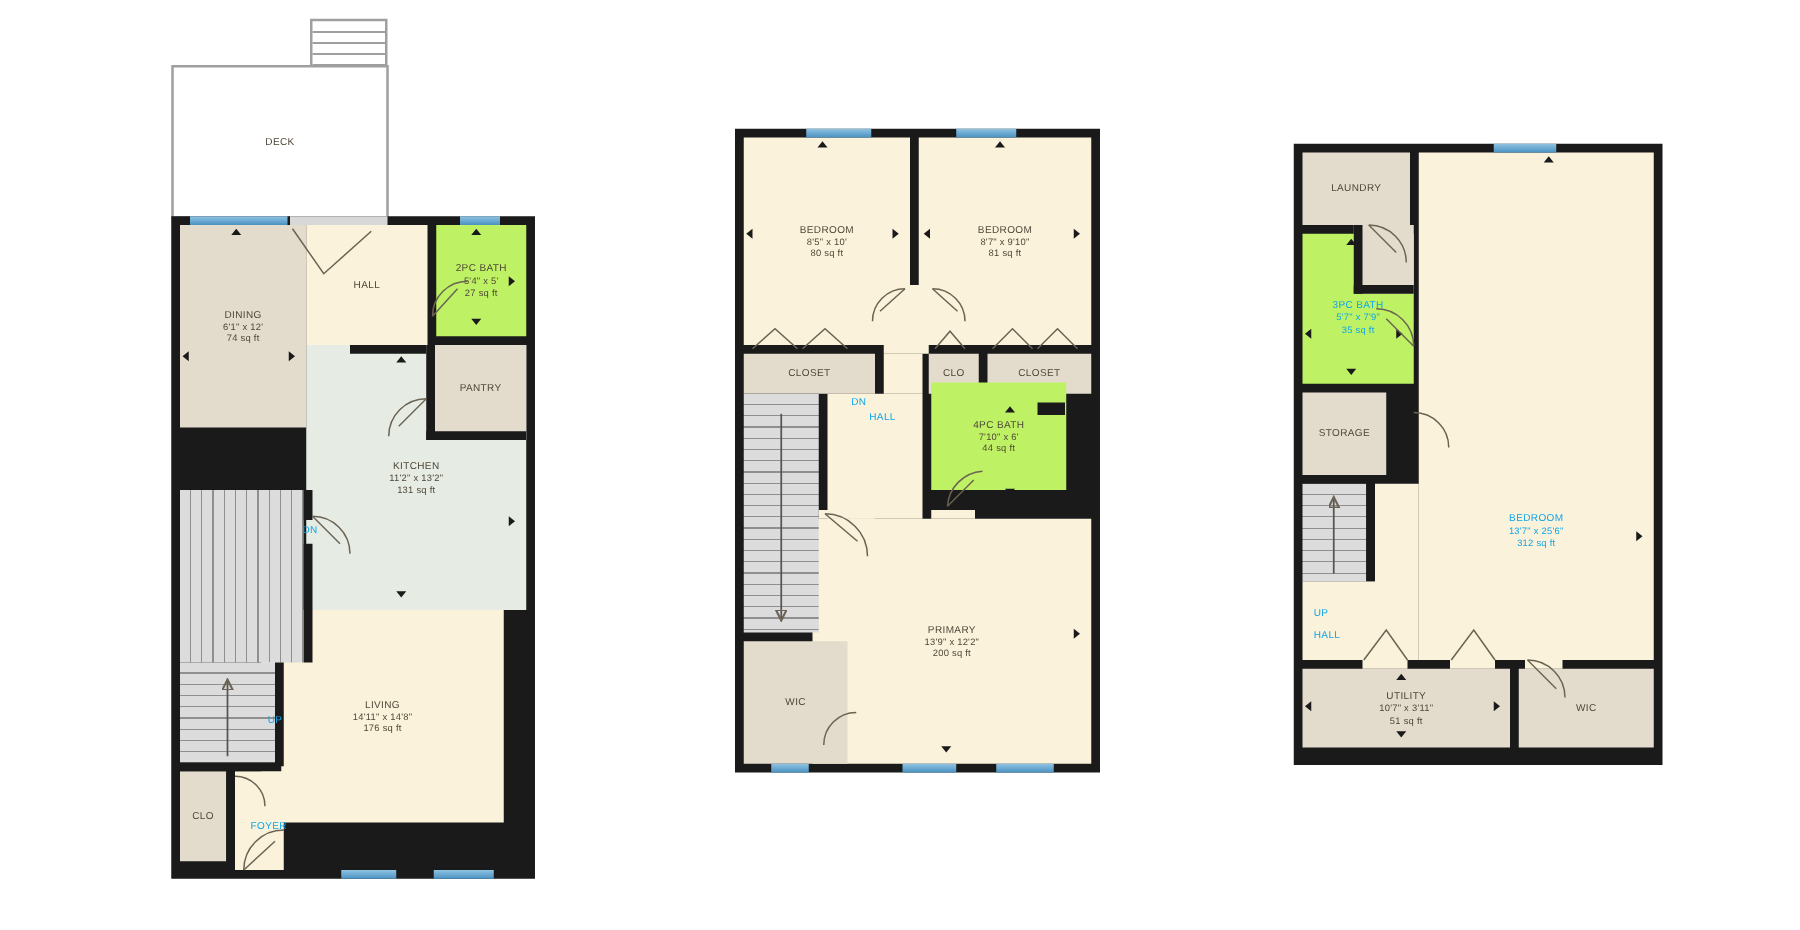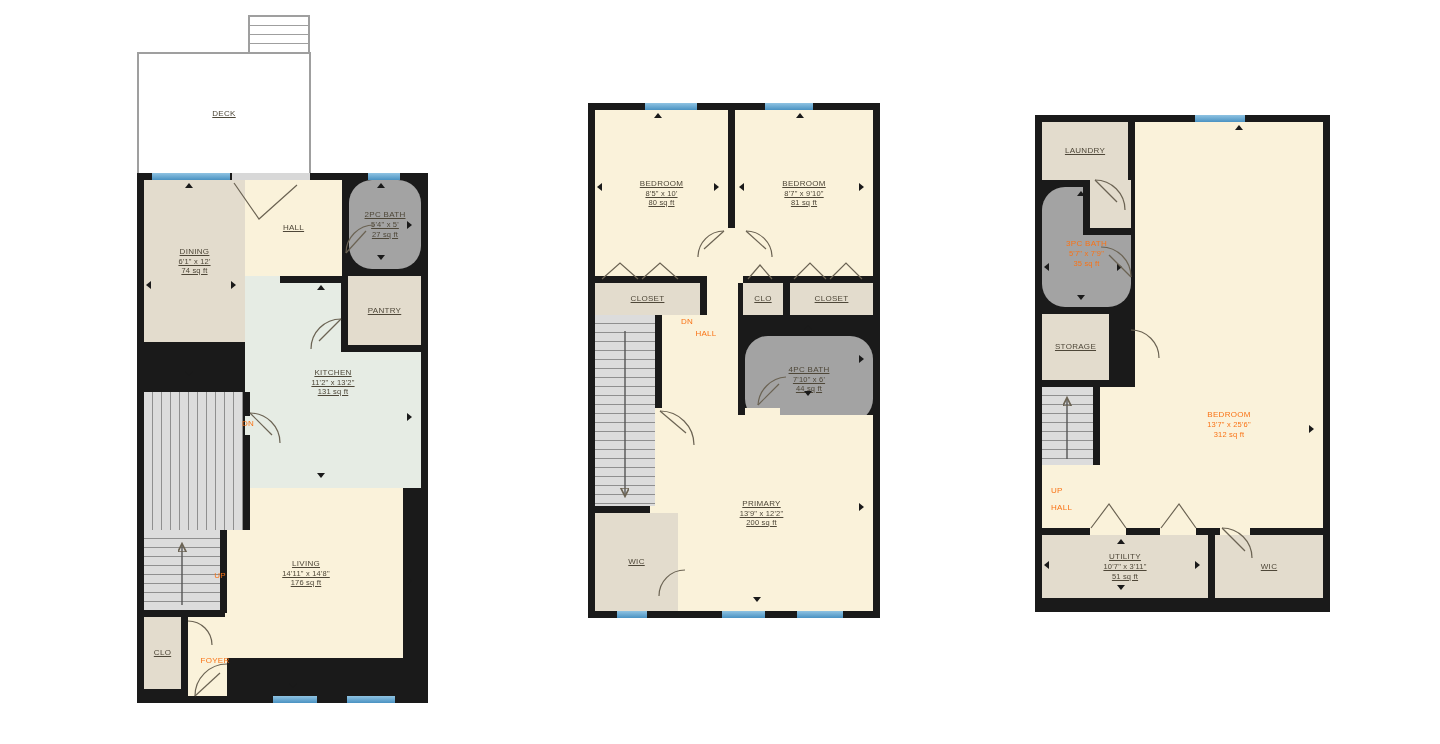--- a/index.html
+++ b/index.html
@@ -6,30 +6,30 @@
   .canvas{position:relative;width:1440px;height:744px;background:#ffffff;overflow:hidden;
           font-family:"Liberation Sans", sans-serif;}
   .unit{position:absolute;background:#1a1a1a;}
   .room{position:absolute;z-index:1;}
   .patch{position:absolute;z-index:2;}
   .wall{position:absolute;z-index:3;background:#1a1a1a;}
   .win{position:absolute;z-index:4;background:linear-gradient(180deg,#8fc3e2 0%,#4a92c2 100%);}
   .slider{position:absolute;z-index:4;background:#d8d8d8;}
   .bg-cream{background:#faf2da;}
   .bg-tan{background:#e3dccd;}
-  .bg-blue{background:#a3a3a3;border-radius:23px;}
+  .bg-blue{background:#bef264;}
   .bg-green{background:#e6ece4;}
   .stairs{position:absolute;z-index:2;background:repeating-linear-gradient(180deg,#dcdcdc 0 8px,#8f8f8f 8px 9px);}
   .stairs.vert{background:repeating-linear-gradient(90deg,#dcdcdc 0 8px,#8f8f8f 8px 9px);}
   .deck{position:absolute;background:#ffffff;border:2px solid #9f9f9f;}
   .deckstairs{position:absolute;background:#ffffff;border:2px solid #9f9f9f;
       background-image:repeating-linear-gradient(180deg,transparent 0 7.5px,#9f9f9f 7.5px 9px);}
   .lbl{position:absolute;inset:0;display:flex;flex-direction:column;align-items:center;justify-content:center;
-       z-index:6;text-align:center;color:#4e4738;pointer-events:none;text-decoration:underline;}
-  .flabel{position:absolute;z-index:6;display:flex;flex-direction:column;align-items:center;text-align:center;color:#f97316;}
+       z-index:6;text-align:center;color:#4e4738;pointer-events:none;}
+  .flabel{position:absolute;z-index:6;display:flex;flex-direction:column;align-items:center;text-align:center;color:#0ea5e9;}
   .flabel.leftalign{align-items:flex-start;text-align:left;}
   .n{font-size:8px;line-height:10px;letter-spacing:.3px;}
   .d,.s{font-size:7.5px;line-height:9.5px;letter-spacing:.2px;}
   .arr{position:absolute;z-index:4;width:0;height:0;border:4px solid transparent;}
   .arr.up{border-bottom:5px solid #1a1a1a;border-top:none;}
   .arr.down{border-top:5px solid #1a1a1a;border-bottom:none;}
   .arr.left{border-right:5px solid #1a1a1a;border-left:none;}
   .arr.right{border-left:5px solid #1a1a1a;border-right:none;}
   svg.ov{position:absolute;inset:0;z-index:5;pointer-events:none;}
   svg.ov path, svg.ov line{stroke:#6b6353;stroke-width:1.2;fill:none;}
@@ -67,21 +67,21 @@
   
   .u2{left:588px;top:103px;width:292px;height:515px;}
   .f2-bedL{left:7px;top:7px;width:133px;height:166px;}
   .f2-bedR{left:147px;top:7px;width:138px;height:166px;}
   .f2-p1{left:136px;top:125px;width:22px;height:48px;}
   .f2-p2{left:119px;top:173px;width:36px;height:7px;}
   .f2-closetL{left:7px;top:180px;width:105px;height:32px;}
   .f2-hallA{left:119px;top:180px;width:31px;height:32px;}
   .f2-clo{left:155px;top:180px;width:40px;height:32px;}
   .f2-closetR{left:202px;top:180px;width:83px;height:32px;}
-  .f2-bath{left:157px;top:233px;width:128px;height:86px;}
+  .f2-bath{left:157px;top:203px;width:108px;height:86px;}
   .f2-notch{left:242px;top:219px;width:22px;height:10px;}
   .f2-stairs{left:7px;top:212px;width:60px;height:191px;}
   .f2-hallB{left:74px;top:212px;width:76px;height:100px;}
   .f2-primary{left:62px;top:312px;width:223px;height:196px;}
   .f2-wic{left:7px;top:410px;width:83px;height:98px;}
   .f2-p3{left:67px;top:305px;width:45px;height:7px;}
   .f2-p4{left:157px;top:305px;width:35px;height:7px;}
   .f2-win1{left:57px;top:0;width:52px;height:7px;}
   .f2-win2{left:177px;top:0;width:48px;height:7px;}
   .f2-win3{left:29px;top:508px;width:30px;height:7px;}

